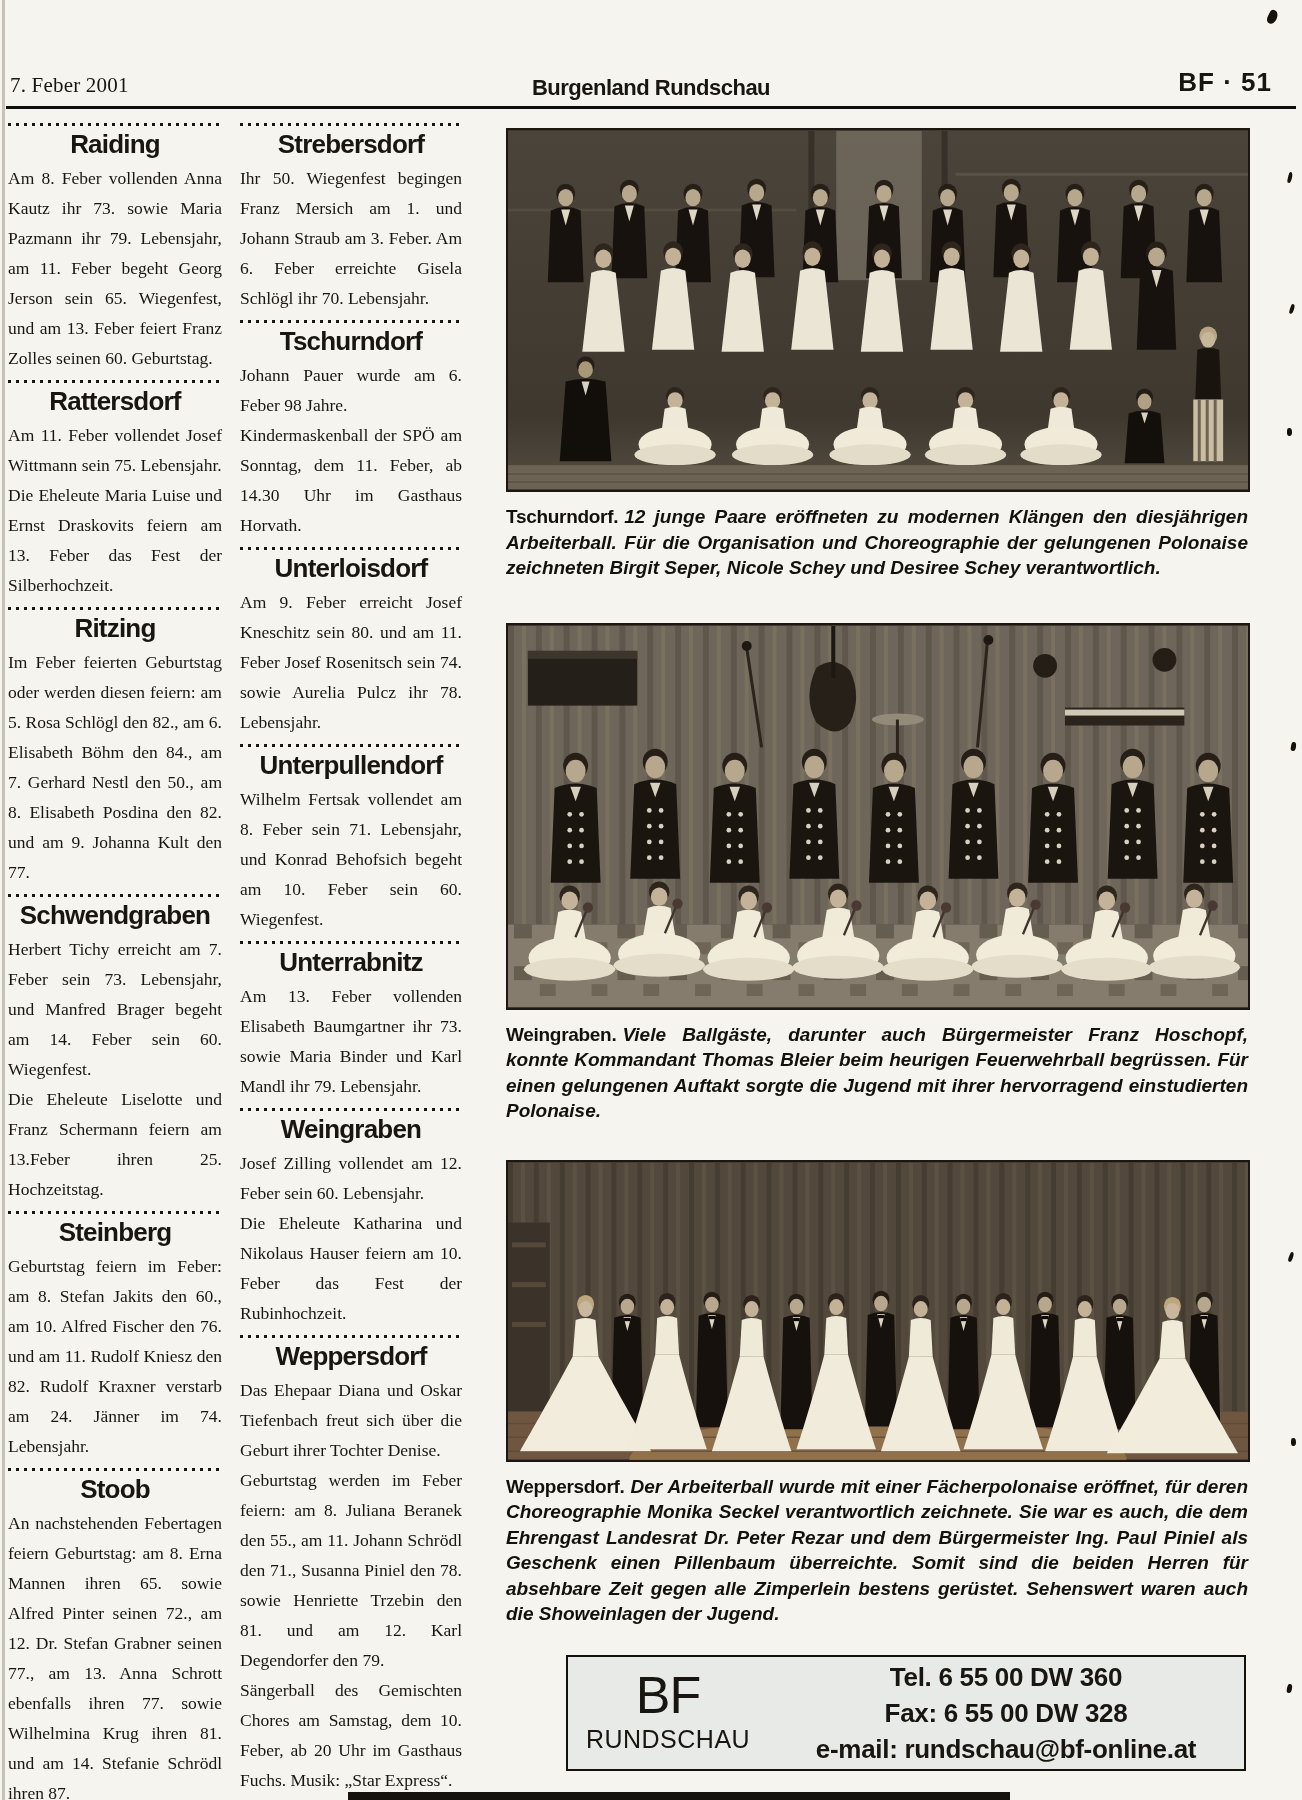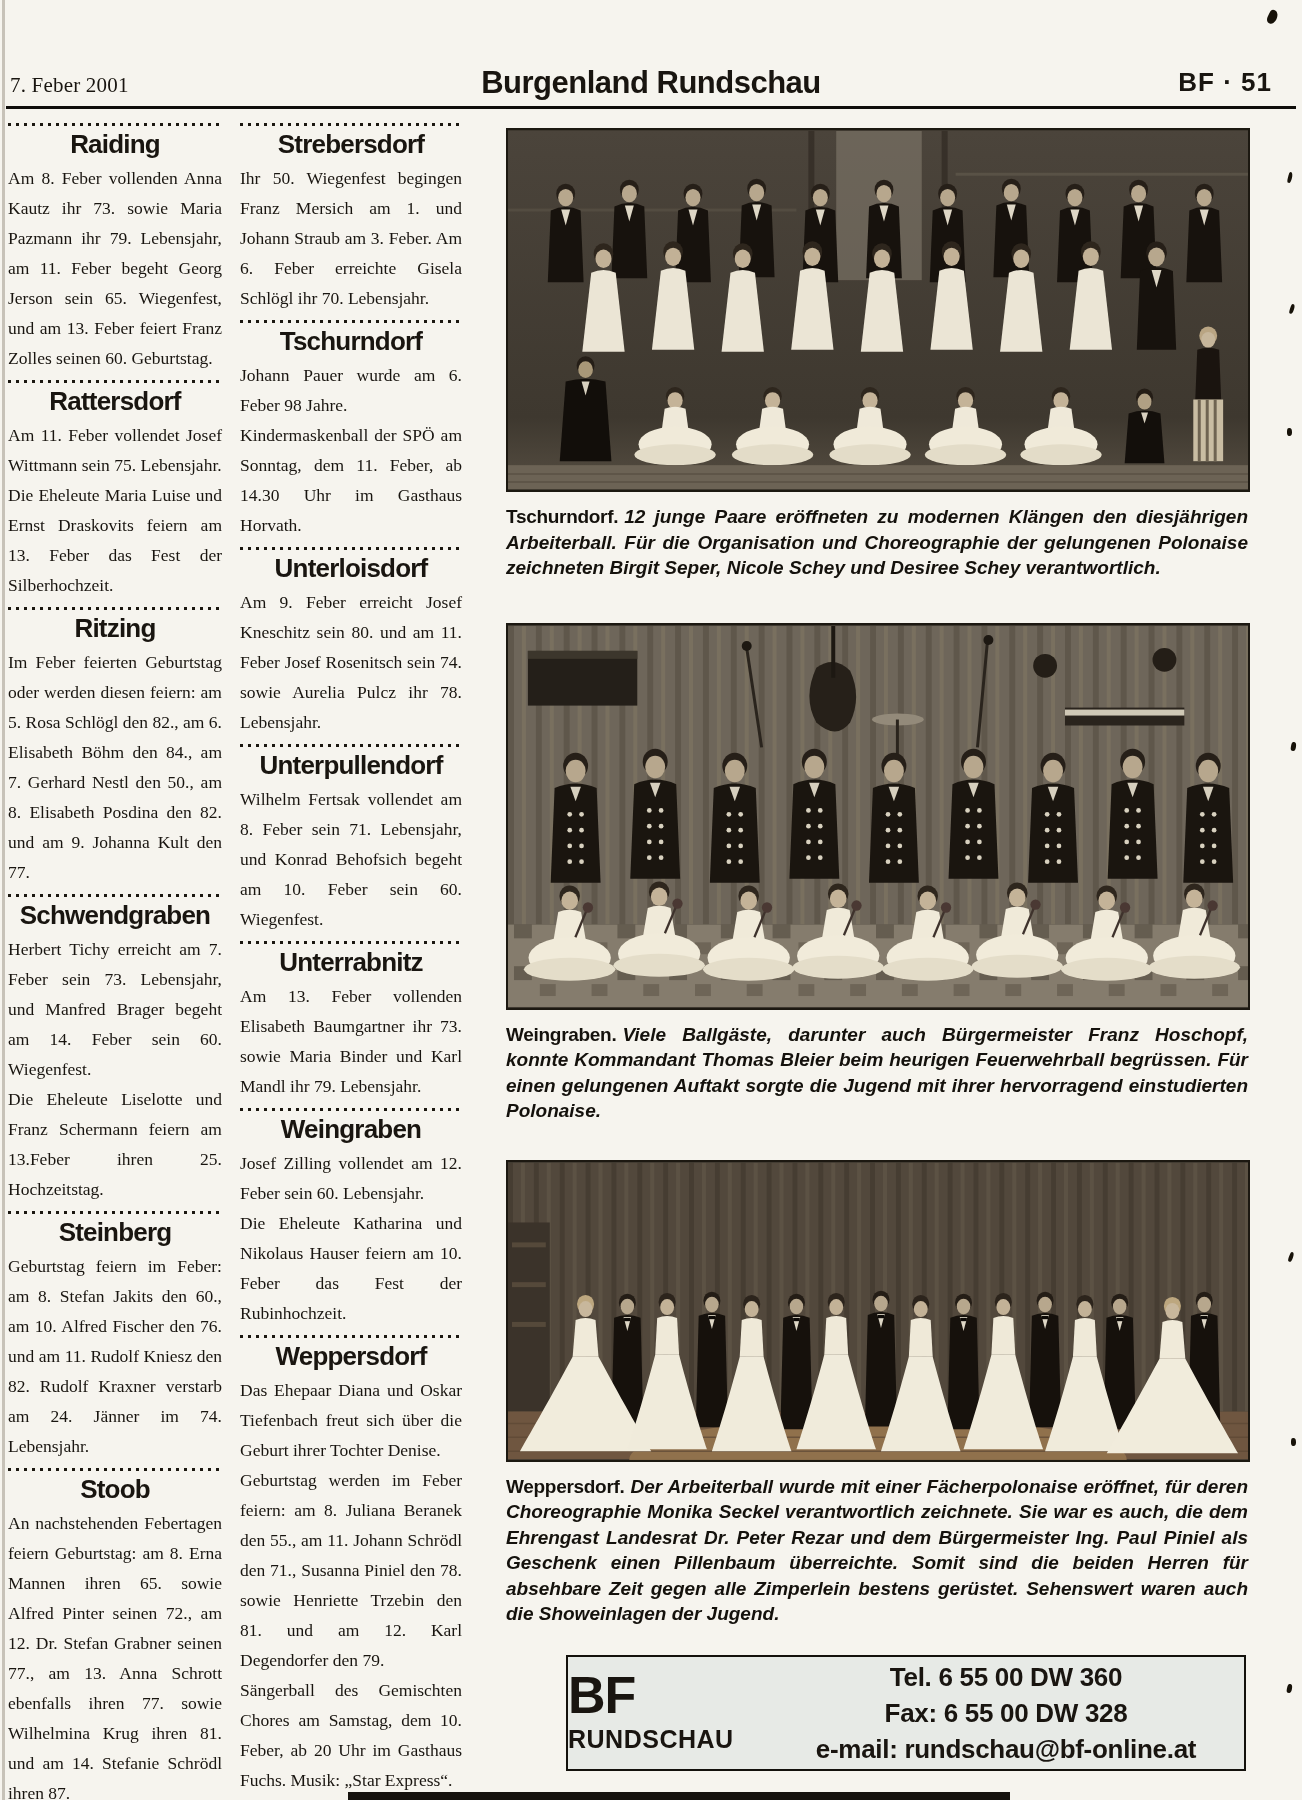--- a/index.html
+++ b/index.html
@@ -9,21 +9,21 @@
     font-family:"Liberation Serif",serif;color:#191510;
   }
   
   .scan-edge-left{position:absolute;left:2px;top:0;width:3px;height:1800px;background:#c7c2b8;}
   .bottom-bar{position:absolute;left:348px;top:1792px;width:662px;height:8px;background:#15120e;}
   .speck{position:absolute;background:#171209;border-radius:40% 60% 55% 45%;}
   
   header{position:absolute;top:48px;left:6px;width:1290px;height:58px;border-bottom:3px solid #0f0d0a;}
   .date{position:absolute;left:4px;bottom:8px;font-size:21px;letter-spacing:.2px;}
   .masthead{position:absolute;left:0;right:0;bottom:5px;text-align:center;
-    font-family:"Liberation Sans",sans-serif;font-weight:bold;font-size:31px;letter-spacing:-.5px;}
+    font-family:"Liberation Sans",sans-serif;font-weight:bold;font-size:22px;letter-spacing:-.5px;}
   .pageno{position:absolute;right:24px;bottom:8px;
     font-family:"Liberation Sans",sans-serif;font-weight:bold;font-size:26px;letter-spacing:1px;}
   
   .newscol{position:absolute;top:116px;}
   .col1{left:8px;width:214px;}
   .col2{left:240px;width:222px;}
   .dots{height:3px;margin:7px 0 3px 0;
     background-image:repeating-linear-gradient(90deg,#1b1710 0 3px,transparent 3px 8px);}
   .sec-title{font-family:"Liberation Sans",sans-serif;font-weight:bold;font-size:26px;
     letter-spacing:-.8px;text-align:center;margin:1px 0 3px 0;white-space:nowrap;}
@@ -36,21 +36,21 @@
   .ph1{margin-top:12px;}
   .ph2{margin-top:42px;}
   .ph3{margin-top:36px;}
   .cap{margin-top:12px;width:742px;
     font-family:"Liberation Sans",sans-serif;font-size:19px;line-height:25.5px;
     font-weight:bold;font-style:italic;color:#14110c;text-align:justify;}
   .cap-lead{font-style:normal;margin-right:6px;letter-spacing:-.3px;}
   
   .contact-box{margin:28px 0 0 66px;width:676px;height:112px;border:2px solid #14110c;
     background:#e7eae6;display:flex;align-items:center;}
-  .bf-logo{width:200px;font-family:"Liberation Sans",sans-serif;font-weight:bold;}
+  .bf-logo{width:200px;text-align:center;font-family:"Liberation Sans",sans-serif;font-weight:normal;}
   .bf-big{font-size:52px;line-height:48px;letter-spacing:-1px;}
   .bf-small{font-size:25px;letter-spacing:.5px;margin-top:6px;}
   .contact-lines{flex:1;text-align:center;font-family:"Liberation Sans",sans-serif;
     font-weight:bold;font-size:26px;line-height:36px;letter-spacing:-.3px;}
 </style>
 </head>
 <body>
 
 <div class="scan-edge-left"></div>
 <div class="bottom-bar"></div>

